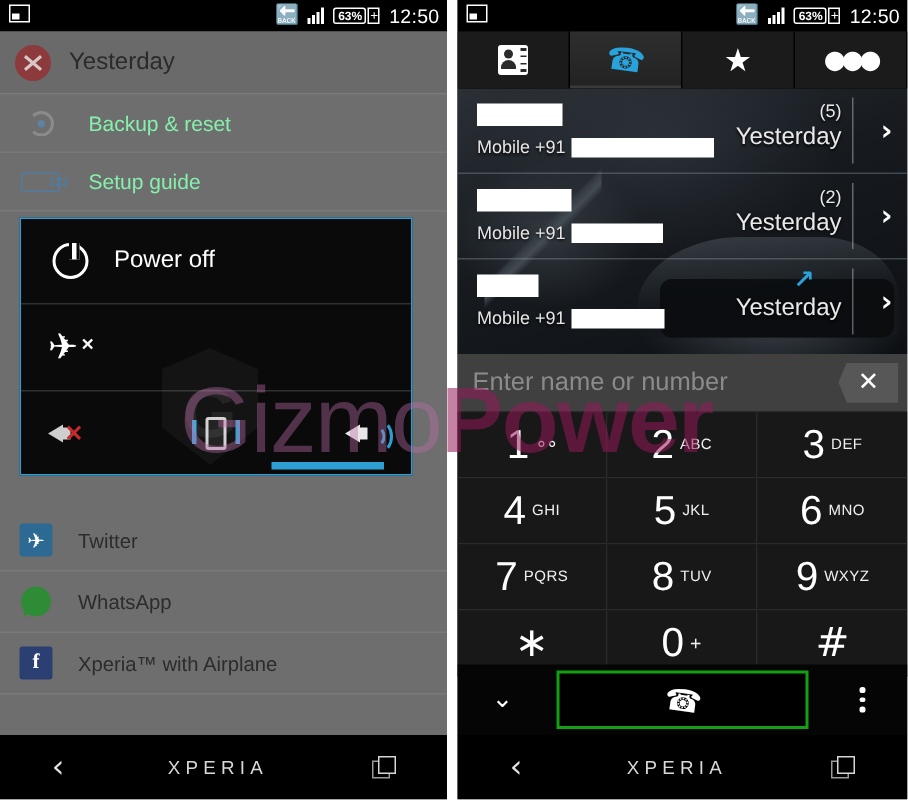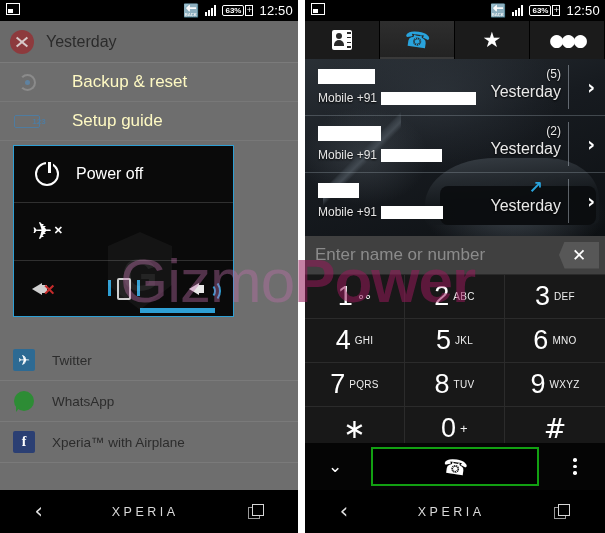--- a/index.html
+++ b/index.html
@@ -32,35 +32,35 @@
 
   
   .settings-body{position:absolute;top:21px;left:0;right:0;bottom:43px;background:#6e6e6e;}
   .settings-header{height:41px;display:flex;align-items:center;padding-left:10px;background:#6a6a6a;border-bottom:1px solid #7b7b7b;}
   .set-logo{width:24px;height:24px;border-radius:50%;background:#8d3a3d;position:relative;flex:0 0 auto;}
   .set-logo:before{content:"";position:absolute;left:5px;top:11px;width:14px;height:2px;background:#d8c9c9;transform:rotate(-40deg);}
   .set-logo:after{content:"";position:absolute;left:5px;top:11px;width:14px;height:2px;background:#d8c9c9;transform:rotate(40deg);}
   .set-title{color:#2b2b2b;font-size:16px;margin-left:12px;}
   .set-row{height:38px;display:flex;align-items:center;padding-left:17px;border-bottom:1px solid #787878;}
   .set-row .glyph{width:20px;height:20px;flex:0 0 auto;display:flex;align-items:center;justify-content:center;}
-  .set-row .lbl{color:#fef9c3;font-size:17px;margin-left:35px;}
+  .set-row .lbl{color:#86efac;font-size:14px;margin-left:22px;}
   .backup-ico{width:17px;height:17px;border:2px solid #8b8b8b;border-radius:50%;border-left-color:transparent;position:relative;box-sizing:border-box;}
   .backup-ico:after{content:"";position:absolute;left:4px;top:4px;width:5px;height:5px;border-radius:50%;background:#5f82a0;}
   .setup-ico{width:18px;height:13px;border:1.5px solid #4f7ca0;border-radius:2px;color:#4f7ca0;font-size:8px;font-weight:bold;display:flex;align-items:center;justify-content:center;box-sizing:border-box;padding-left:24px;}
   .app-ico{width:22px;height:22px;flex:0 0 auto;border-radius:2px;display:flex;align-items:center;justify-content:center;color:#fff;font-size:14px;}
   .tw{background:#2d6a93;}
   .wa{background:transparent;}
   .wa .bubble{width:20px;height:20px;border-radius:50%;background:#2d8c35;position:relative;}
   .wa .bubble:after{content:"";position:absolute;left:2px;bottom:-1px;border-width:5px 4px 0 0;border-style:solid;border-color:#2d8c35 transparent transparent transparent;}
   .fb{background:#2b3f73;font-weight:bold;font-family:"Liberation Serif",serif;}
   .app-row{height:40px;display:flex;align-items:center;padding-left:13px;border-bottom:1px solid #7a7a7a;}
   .app-row .lbl{color:#2c2c2c;font-size:13.5px;margin-left:17px;}
 
   
-  .dialog{position:absolute;left:13px;top:145px;width:221px;background:#0a0a0a;border:1px solid #2e9fd4;box-sizing:border-box;z-index:5;}
+  .dialog{position:absolute;left:13px;top:145px;width:262px;background:#0a0a0a;border:1px solid #2e9fd4;box-sizing:border-box;z-index:5;}
   .dlg-item{display:flex;align-items:center;padding:0 0 0 16px;border-bottom:1px solid #303030;position:relative;}
   .dlg-item.i1{height:56px;}
   .dlg-item.i2{height:57px;}
   .dlg-item.i3{height:57px;}
   .dlg-ico{width:34px;flex:0 0 auto;display:flex;align-items:center;justify-content:center;}
   .dlg-txt{margin-left:12px;}
   .dlg-title{color:#fff;font-size:16px;}
   .dlg-sub{color:#c8c8c8;font-size:10.5px;margin-top:2px;}
   .pwr{width:24px;height:24px;border:2.5px solid #fff;border-radius:50%;position:relative;box-sizing:border-box;}
   .pwr:after{content:"";position:absolute;left:50%;top:-2px;margin-left:-1.5px;width:3px;height:11px;background:#fff;border-left:2px solid #0a0a0a;border-right:2px solid #0a0a0a;box-sizing:content-box;}

